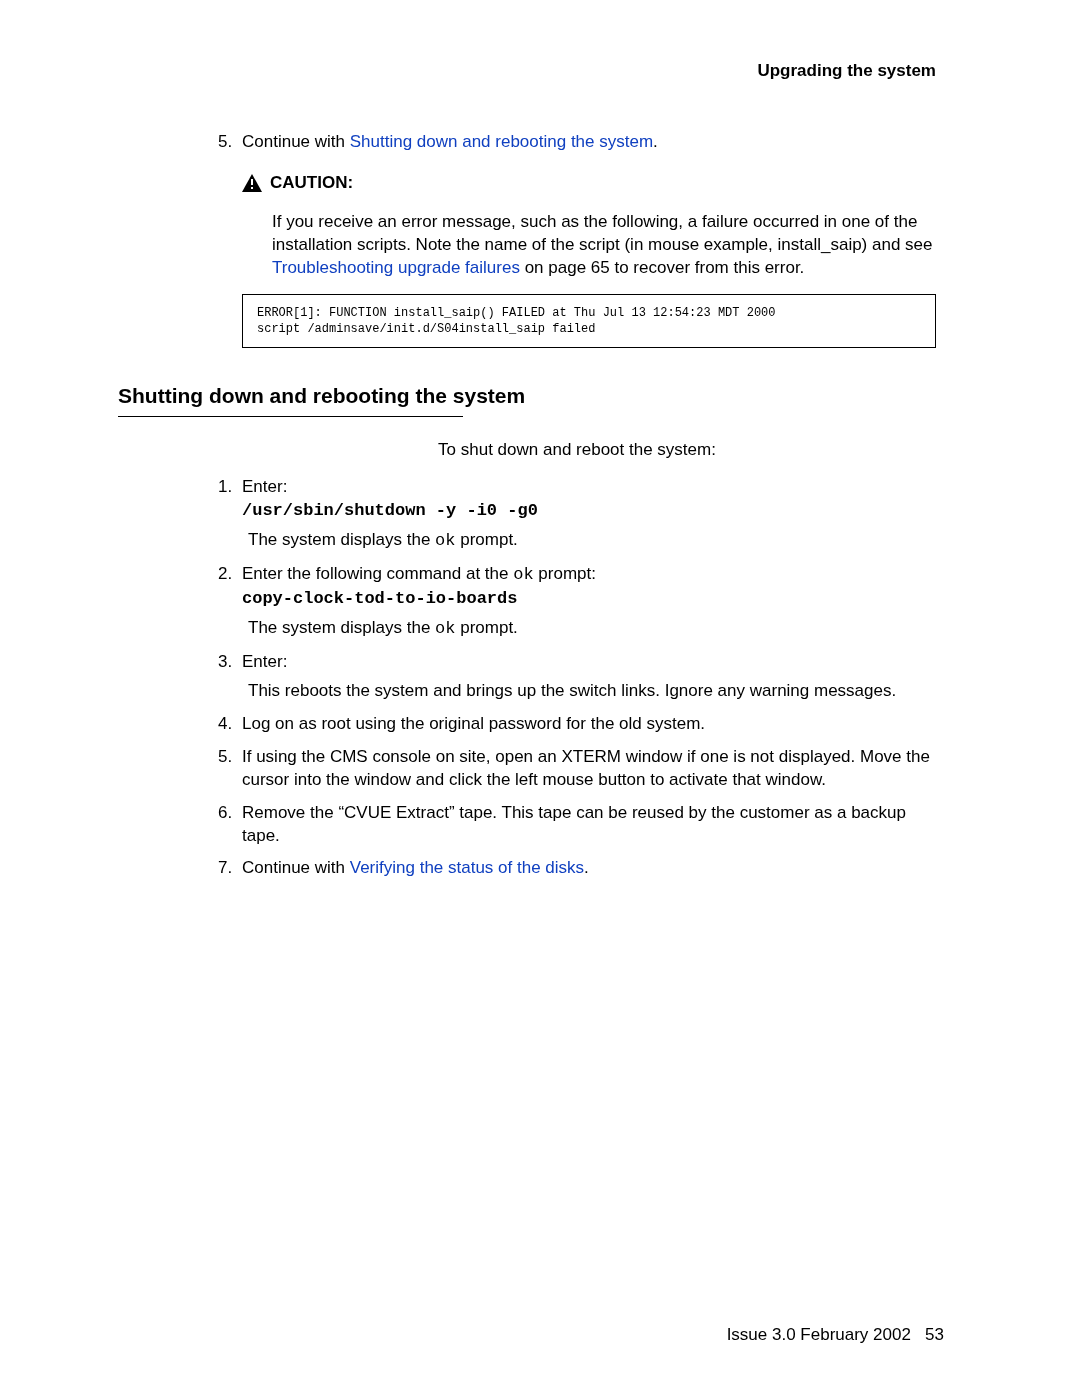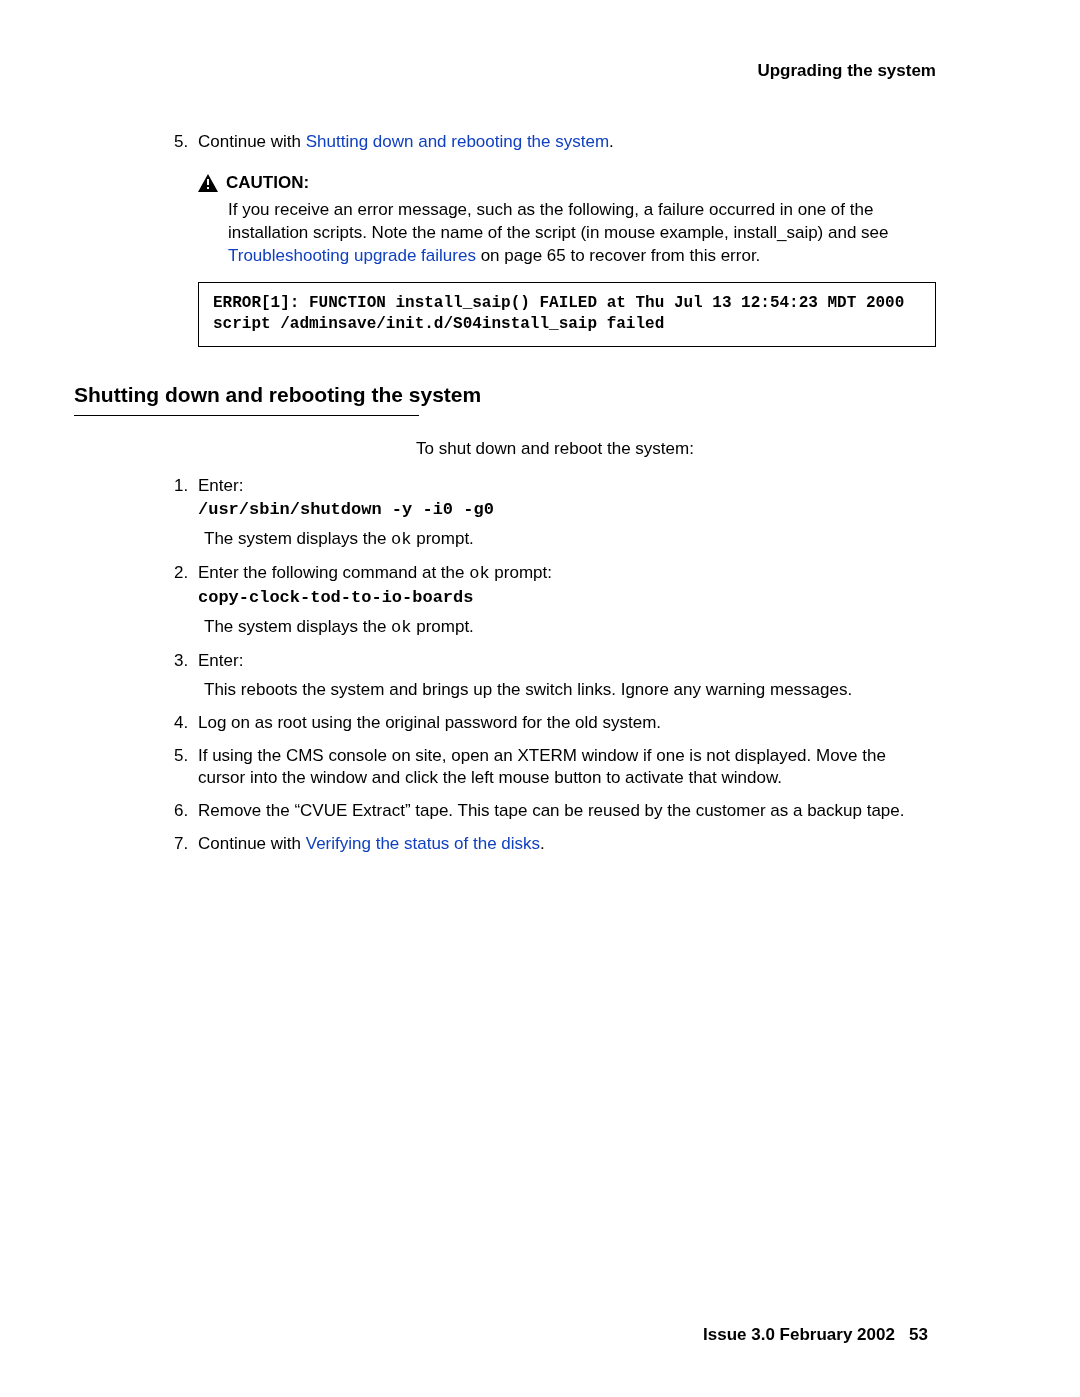--- a/index.html
+++ b/index.html
@@ -8,21 +8,21 @@
     font-family: Arial, Helvetica, sans-serif;
     background: #fff;
     color: #000;
     font-size: 17px;
     line-height: 1.35;
   }
   .page {
     box-sizing: border-box;
     width: 1028px;
     height: 1397px;
-    padding: 60px 92px 50px 74px;
+    padding: 60px 92px 50px 118px;
     position: relative;
   }
   .running-head {
     text-align: right;
     font-weight: 700;
     font-size: 17px;
     margin-bottom: 48px;
   }
   .content { padding-left: 100px; }
   ol.main-list, ol.sub-list {
@@ -30,54 +30,53 @@
     padding: 0;
     margin: 0;
   }
   ol.main-list > li, ol.sub-list > li { margin-bottom: 10px; }
   .num-row { display: flex; }
   .num { width: 24px; flex: 0 0 24px; }
   .txt { flex: 1; }
   .link { color: #1040c0; }
   .mono { font-family: "Courier New", Courier, monospace; }
   .caution-wrap { margin: 18px 0 14px 24px; }
-  .caution-head { display: flex; align-items: center; gap: 8px; margin-bottom: 4px; }
+  .caution-head { display: flex; align-items: center; gap: 8px; margin-bottom: 16px; }
   .warn-icon svg { display: block; }
   .caution-label { font-weight: 700; font-size: 17px; }
   .caution-body { margin-left: 30px; }
   .error-box {
     margin: 14px 0 30px 24px;
     border: 1px solid #000;
     padding: 10px 14px;
     font-family: "Courier New", Courier, monospace;
     white-space: pre;
-    font-size: 16px;
+    font-size: 12px;
     line-height: 1.35;
-    font-weight: bold;
   }
   h2.section {
     margin: 34px 0 6px 0;
     font-size: 21px;
     font-weight: 700;
   }
   .section-rule {
     border: none;
     border-top: 1px solid #000;
     width: 345px;
     margin: 4px 0 22px 0;
   }
   .intro { margin: 0 0 14px 0; padding-left: 100px; text-align: center; }
   .cmd { margin-left: 24px; margin-bottom: 6px; }
   .cmd .mono { font-weight: 700; }
   .note { margin-left: 30px; margin-top: 6px; margin-bottom: 6px; }
   .footer {
     position: absolute;
     bottom: 50px;
-    right: 100px;
-    font-weight: 700;
+    right: 84px;
+    font-weight: 400;
     font-size: 17px;
   }
 </style>
 </head>
 <body>
 
 <div class="page">
 
   <div class="running-head">Upgrading the system</div>
 

